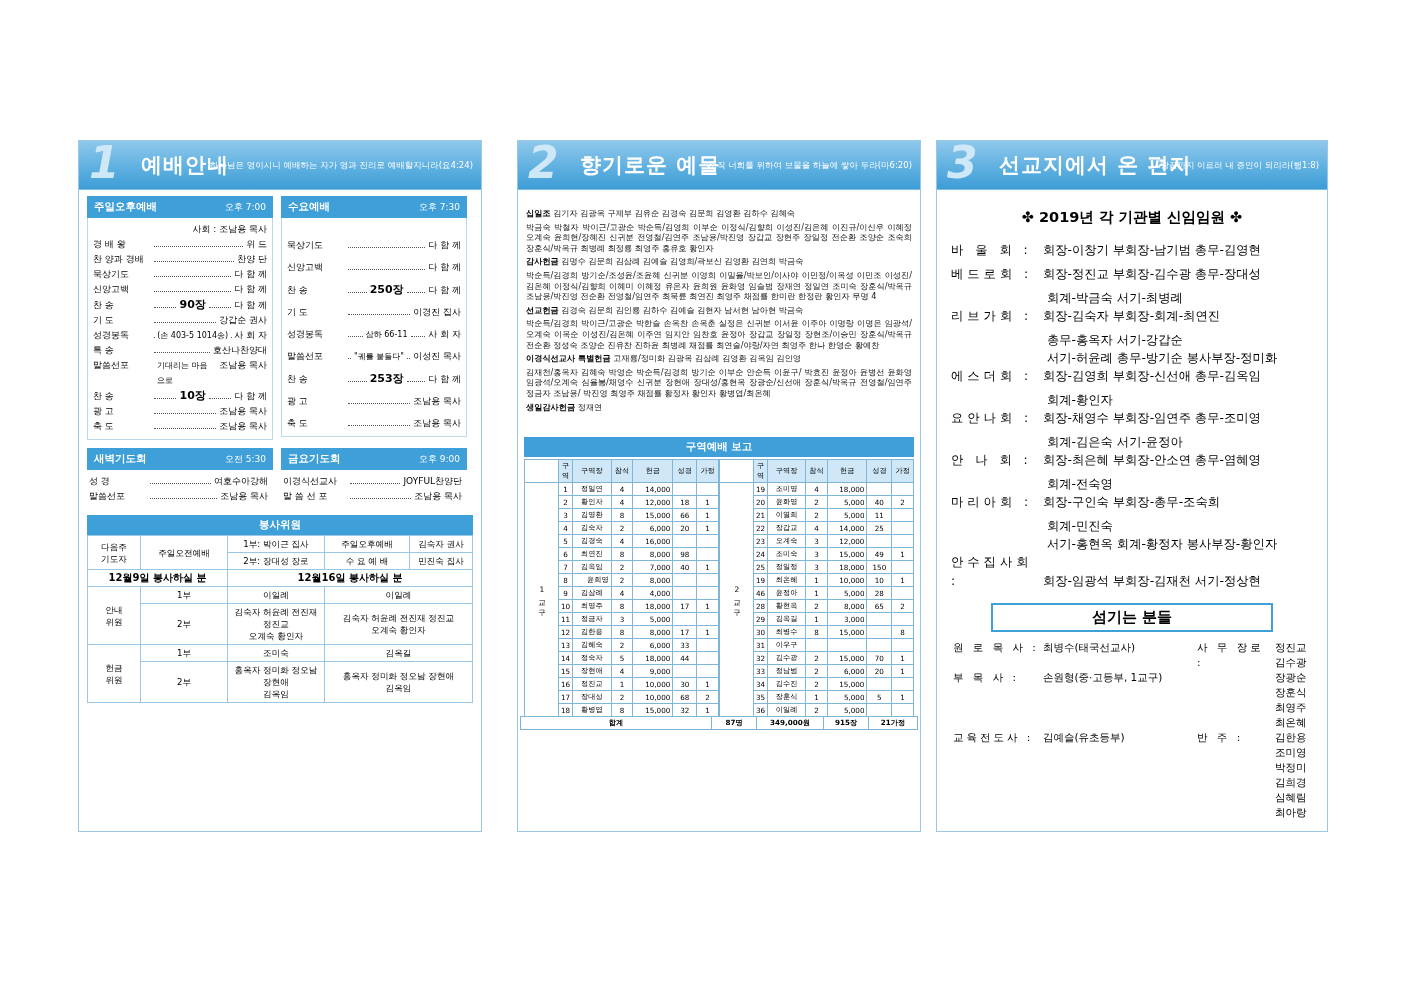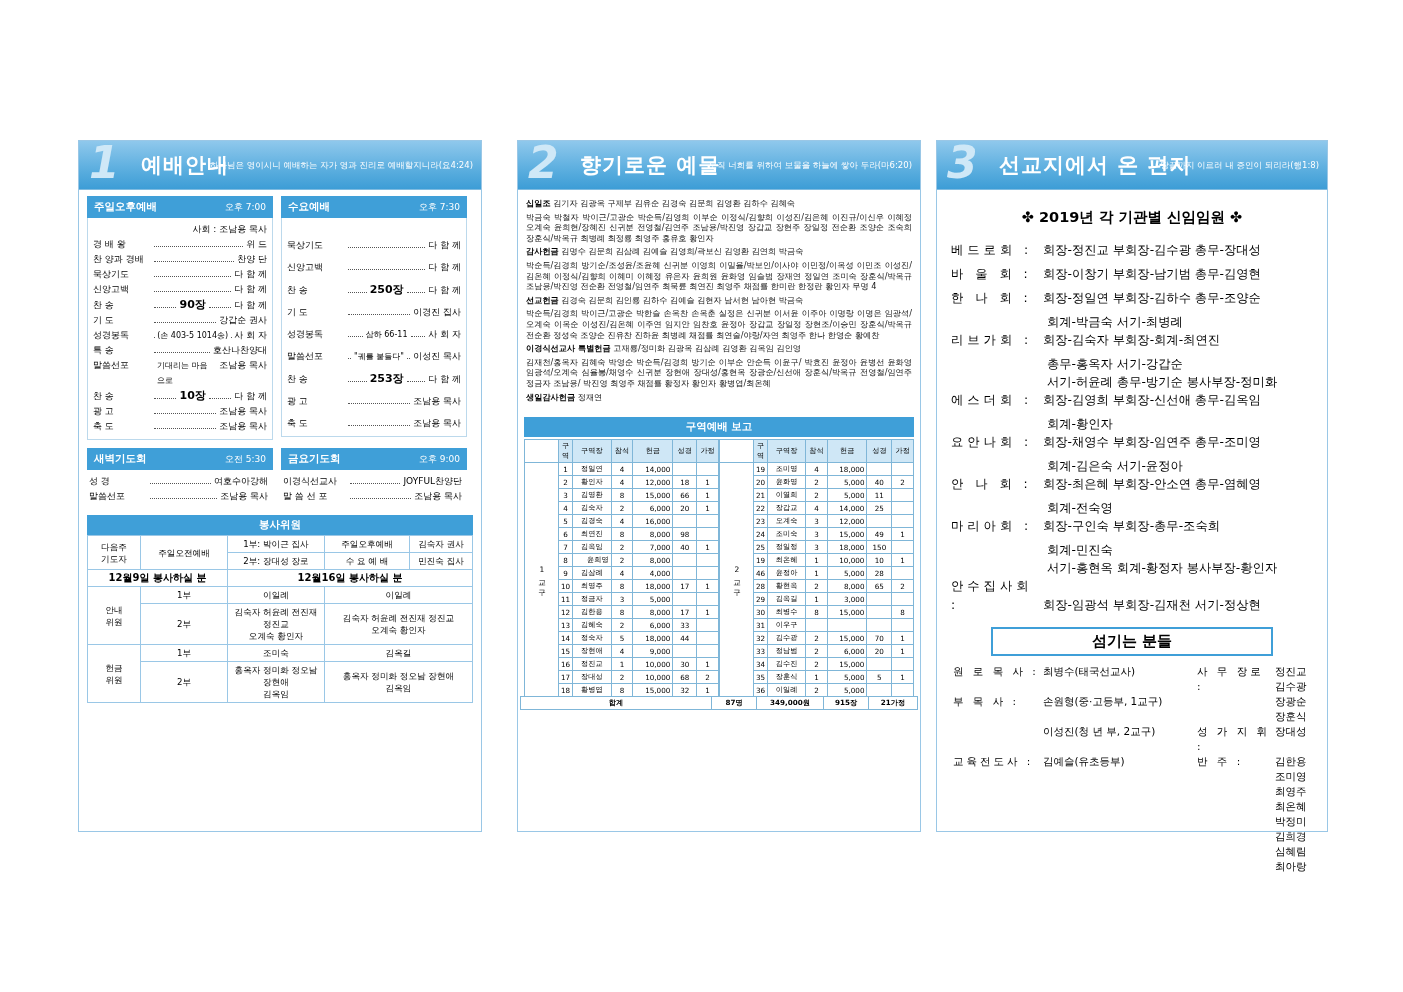--- a/index.html
+++ b/index.html
@@ -34,21 +34,21 @@
   .bignum{font-size:11px;font-weight:bold;}
   .sociright{text-align:right;font-size:9px;line-height:15px;}
 
   
   .volbar{background:#3f9fd8;color:#fff;font-size:10.5px;font-weight:bold;padding:3px 6px;text-align:center;margin-top:6px;}
   table.vol{width:100%;font-size:8.6px;border:1px solid #9ac7e6;}
   table.vol td{border:1px solid #9ac7e6;padding:2px 2px;text-align:center;line-height:12px;}
   table.vol td.tall{height:30px;}
 
   
-  .c2body{padding:8px 8px;font-size:8.2px;line-height:10.6px;color:#111;}
+  .c2body{padding:18px 8px;font-size:8.2px;line-height:10.6px;color:#111;}
   .c2body b{color:#000;}
   .c2body .para{margin-bottom:3px;text-align:justify;}
   .gubar{background:#3f9fd8;color:#fff;font-size:10.5px;font-weight:bold;padding:3px 6px;text-align:center;margin:4px 6px 2px 6px;}
   .gtwrap{display:flex;justify-content:center;gap:0px;padding:0 6px;}
   table.gu{border:1px solid #7fb6d8;font-size:7.2px;}
   table.gu th{background:#cfe7f6;border:1px solid #7fb6d8;padding:1px 2px;font-weight:normal;}
   table.gu td{border:1px solid #7fb6d8;padding:0px 2px;height:12px;text-align:center;}
   .gulabel{writing-mode:vertical-rl;text-orientation:upright;font-size:7.5px;letter-spacing:1px;}
   .totalrow td{font-weight:bold;}
 
@@ -669,23 +669,22 @@
 
   <div class="col col3">
     <div class="hdr">
       <span class="num">3</span>
       <span class="ttl">선교지에서 온 편지</span>
       <span class="verse">땅끝까지 이르러 내 증인이 되리라(행1:8)</span>
     </div>
     <div class="c3body">
       <div class="c3title">✤ 2019년 각 기관별 신임임원 ✤</div>
       <div id="org-list">
+          <div class="c3line"><span class="org">바 울 회 :</span><span> 회장-이창기 부회장-남기범 총무-김영현</span></div>
           <div class="c3line"><span class="org">베드로회 :</span><span> 회장-정진교 부회장-김수광 총무-장대성</span></div>
-          <div class="c3line"><span class="org">바 울 회 :</span><span> 회장-이창기 부회장-남기범 총무-김영현</span></div>
-          <div class="c3line"><span class="org">한 나 회 :</span><span> 회장-정일연 부회장-김하수 총무-조양순</span></div>
           <div class="c3sub">회계-박금숙 서기-최병례</div>
           <div class="c3line"><span class="org">리브가회 :</span><span> 회장-김숙자 부회장-회계-최연진</span></div>
           <div class="c3sub">총무-홍옥자 서기-강갑순</div>
           <div class="c3sub">서기-허윤례 총무-방기순 봉사부장-정미화</div>
           <div class="c3line"><span class="org">에스더회 :</span><span> 회장-김영희 부회장-신선애 총무-김옥임</span></div>
           <div class="c3sub">회계-황인자</div>
           <div class="c3line"><span class="org">요안나회 :</span><span> 회장-채영수 부회장-임연주 총무-조미영</span></div>
           <div class="c3sub">회계-김은숙 서기-윤정아</div>
           <div class="c3line"><span class="org">안 나 회 :</span><span> 회장-최은혜 부회장-안소연 총무-염혜영</span></div>
           <div class="c3sub">회계-전숙영</div>
@@ -705,40 +704,34 @@
               <td>정진교  김수광</td>
             </tr>
             <tr>
               <td class="lbl2" style="width: 86px;">부   목   사 :</td>
               <td style="width: 150px;">손원형(중·고등부, 1교구)</td>
               <td class="lbl2" style="width: 74px;"></td>
               <td>장광순  장훈식</td>
             </tr>
             <tr>
               <td class="lbl2" style="width: 86px;"></td>
-              <td style="width: 150px;">이성진(청 년 부, 2교구)</td>
-              <td class="lbl2" style="width: 74px;">성 가 지 휘 :</td>
-              <td>장대성</td>
+              <td style="width: 150px;"></td>
+              <td class="lbl2" style="width: 74px;"></td>
+              <td>최영주  최온혜</td>
             </tr>
             <tr>
               <td class="lbl2" style="width: 86px;">교육전도사 :</td>
               <td style="width: 150px;">김예슬(유초등부)</td>
               <td class="lbl2" style="width: 74px;">반     주 :</td>
               <td>김한용  조미영</td>
             </tr>
             <tr>
               <td class="lbl2" style="width: 86px;"></td>
               <td style="width: 150px;"></td>
               <td class="lbl2" style="width: 74px;"></td>
-              <td>최영주  최온혜</td>
-            </tr>
-            <tr>
-              <td class="lbl2" style="width: 86px;"></td>
-              <td style="width: 150px;"></td>
-              <td class="lbl2" style="width: 74px;"></td>
               <td>박정미  김희경</td>
             </tr>
             <tr>
               <td class="lbl2" style="width: 86px;"></td>
               <td style="width: 150px;"></td>
               <td class="lbl2" style="width: 74px;"></td>
               <td>심혜림  최아랑</td>
             </tr>
           </tbody>
       </table>

